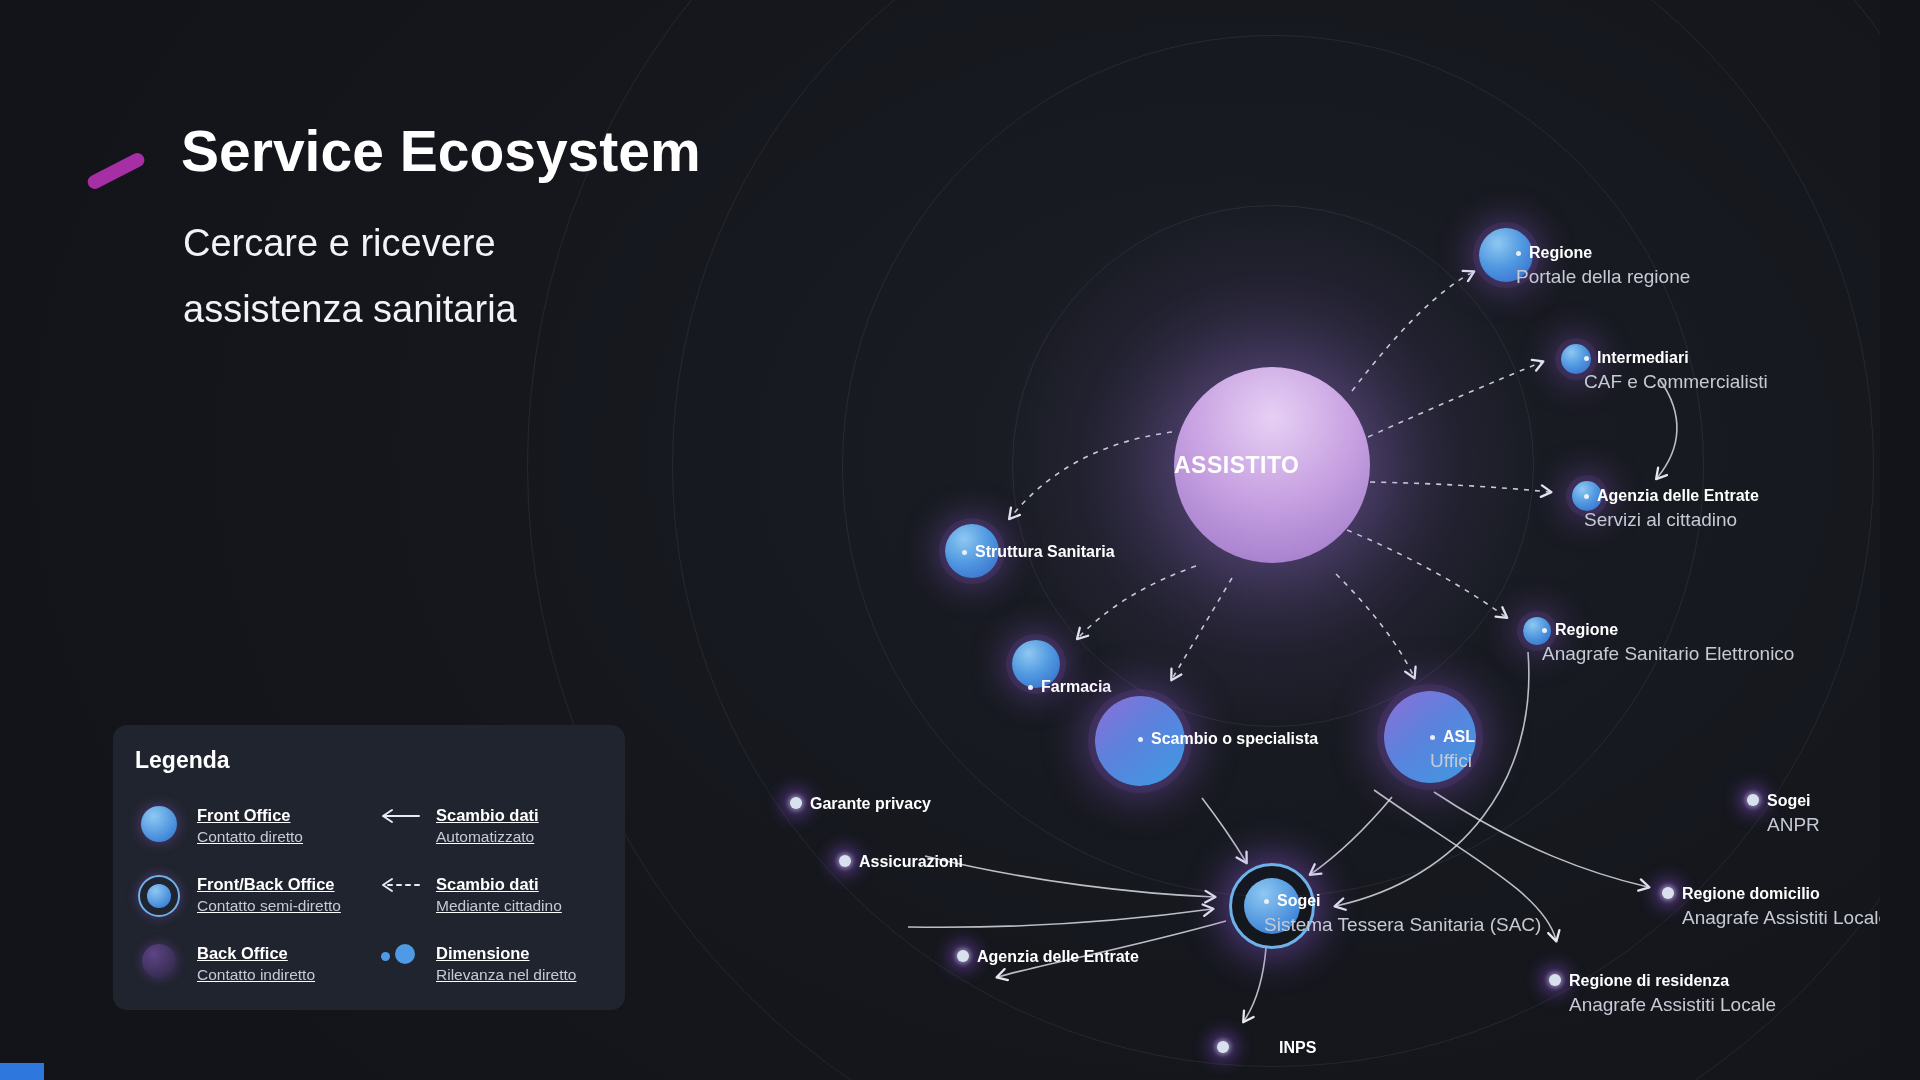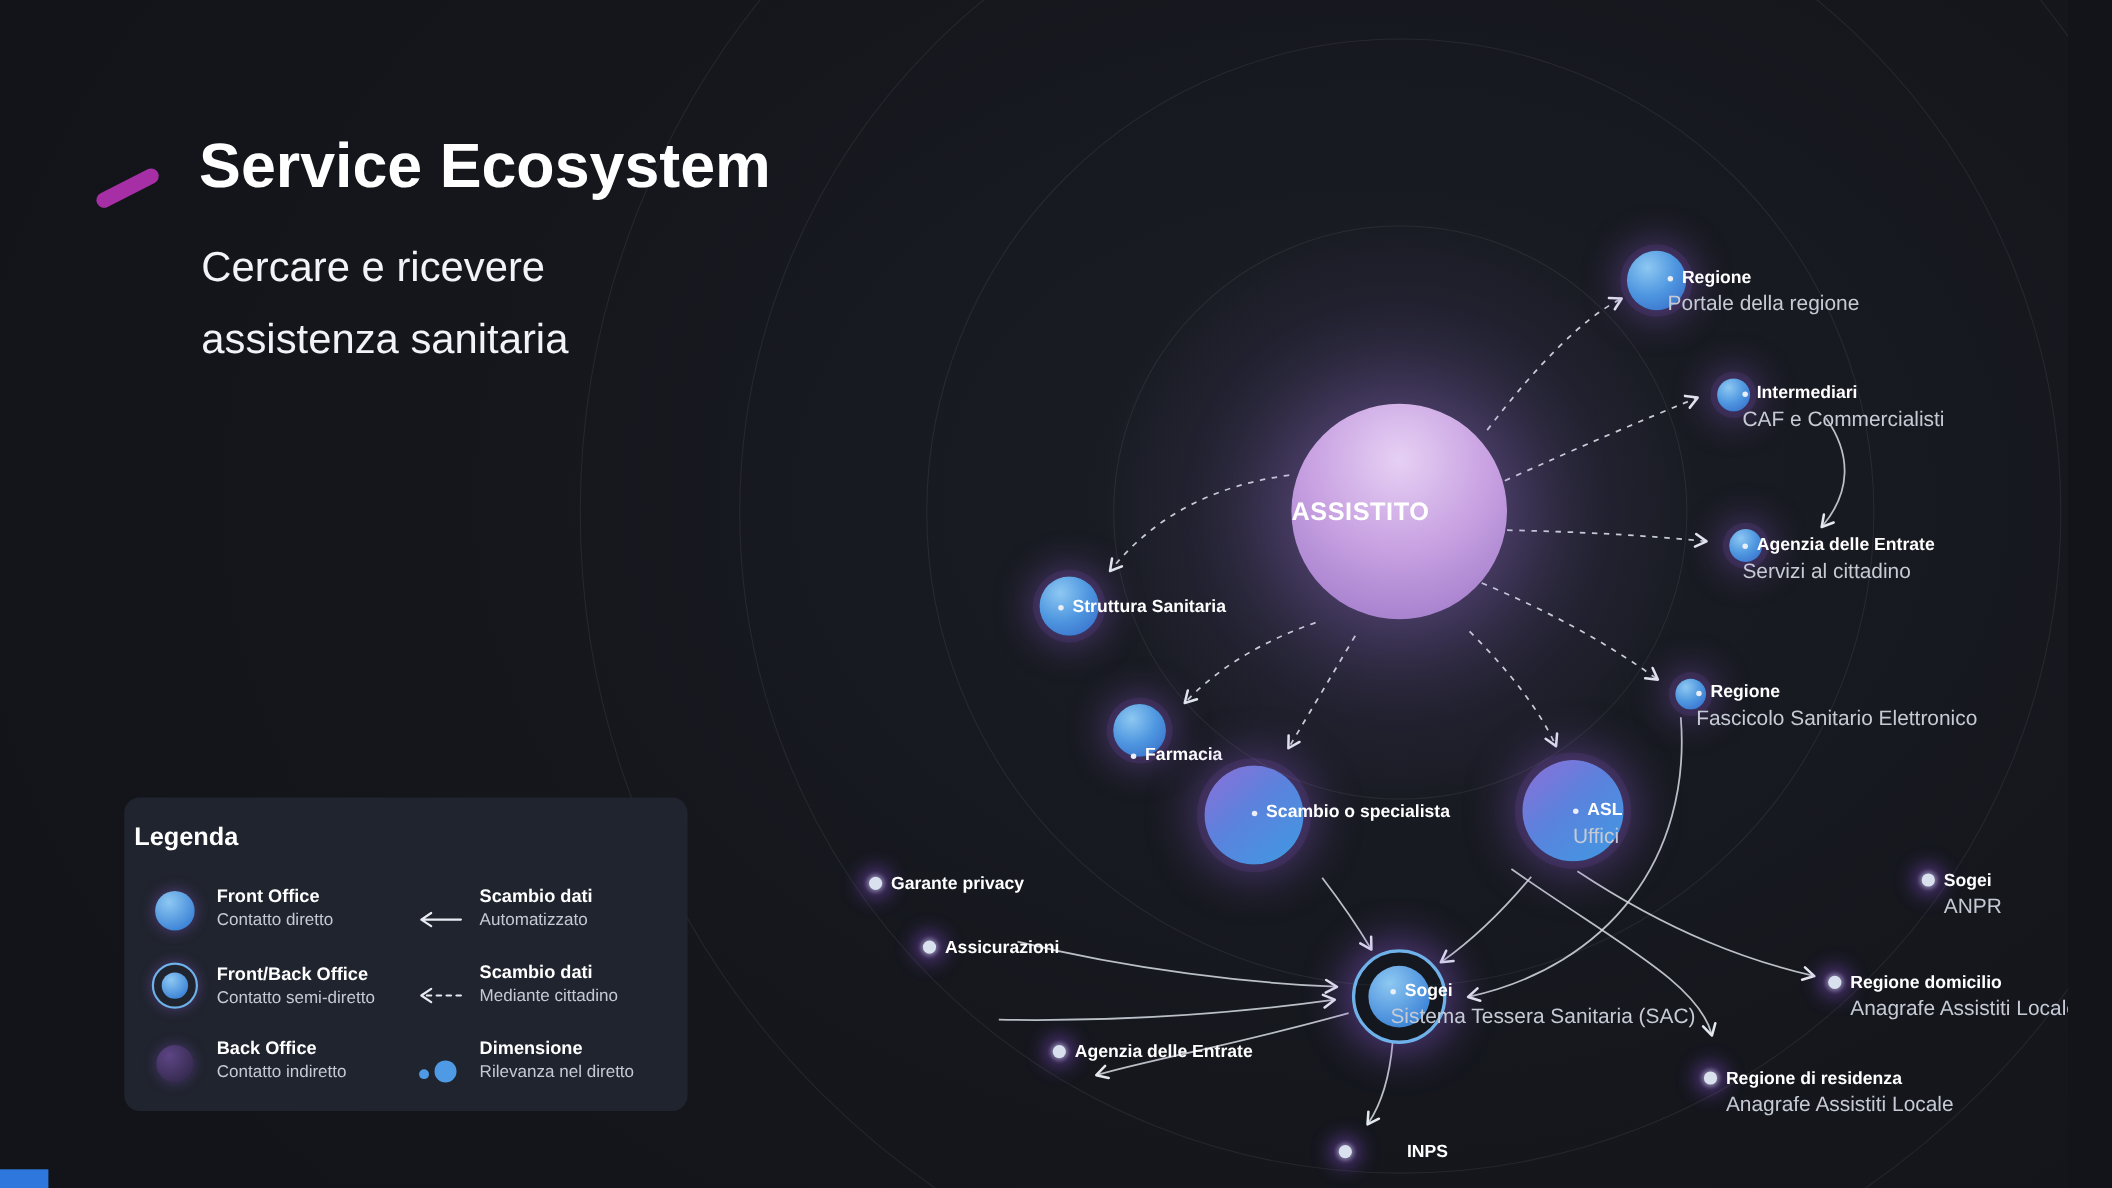--- a/index.html
+++ b/index.html
@@ -40,22 +40,22 @@
   .nlabel .sub { font-size:19px; font-weight:normal; color:#c5cad4; margin-top:4px; white-space:nowrap; }
 
   .page-title { position:absolute; left:181px; top:118px; font-size:57px; font-weight:bold; color:#fff; z-index:5; }
   .page-subtitle { position:absolute; left:183px; top:210px; font-size:38px; line-height:66px; color:#f2f3f6; z-index:5; }
   .title-dash { position:absolute; left:85px; top:164px; width:62px; height:14px; border-radius:8px;
     background:#a62fa6; transform:rotate(-27deg); z-index:5; }
   .footer-accent { position:absolute; left:0; top:1063px; width:44px; height:17px; background:#2e78dd; z-index:5; }
 
   .legend { position:absolute; left:113px; top:725px; width:512px; height:285px; background:#20242e;
     border-radius:14px; z-index:6; }
-  .lg-title { position:absolute; left:9px; top:22px; font-size:23px; font-weight:bold; color:#fff; }
-  .lg-row { position:absolute; display:flex; align-items:flex-end; gap:15px; }
+  .lg-title { position:absolute; left:22px; top:22px; font-size:23px; font-weight:bold; color:#fff; }
+  .lg-row { position:absolute; display:flex; align-items:flex-start; gap:15px;text-decoration:underline; }
   .lg-icon { width:46px; display:flex; align-items:center; justify-content:center; flex:none; }
   .lg-name { font-size:16.5px; font-weight:bold; color:#fff; white-space:nowrap; }
   .lg-sub { font-size:15.5px; color:#c5cad4; margin-top:3px; white-space:nowrap; }
   .lg-front { width:36px; height:36px; border-radius:50%;
     background: radial-gradient(circle at 35% 28%, #8ec8f2 0%, #3f86d8 75%);
     box-shadow: 0 0 14px rgba(150,95,230,0.45); }
   .lg-fb { width:38px; height:38px; border-radius:50%; border:2px solid #6fb1ea;
     display:flex; align-items:center; justify-content:center; box-shadow: 0 0 12px rgba(150,95,230,0.4); }
   .lg-fb .inner { width:24px; height:24px; border-radius:50%;
     background: radial-gradient(circle at 35% 28%, #8ec8f2 0%, #3f86d8 75%); }
@@ -145,21 +145,21 @@
       </div>
     <div class="sub">Servizi al cittadino</div>
   </div>
 
   <div class="circle c-front" style="left:1523px;top:617px;width:28px;height:28px;"></div>
   <div class="nlabel" style="left:1542px;top:621px;">
     <div class="name">
         <span class="bullet"></span>
         <span>Regione</span>
       </div>
-    <div class="sub">Fascicolo Sanitario Elettronico</div>
+    <div class="sub">Anagrafe Sanitario Elettronico</div>
   </div>
 
   <div class="circle c-front" style="left:945px;top:524px;width:54px;height:54px;"></div>
   <div class="nlabel" style="left:962px;top:543px;">
     <div class="name">
         <span class="bullet"></span>
         <span>Struttura Sanitaria</span>
       </div>
   </div>
 

